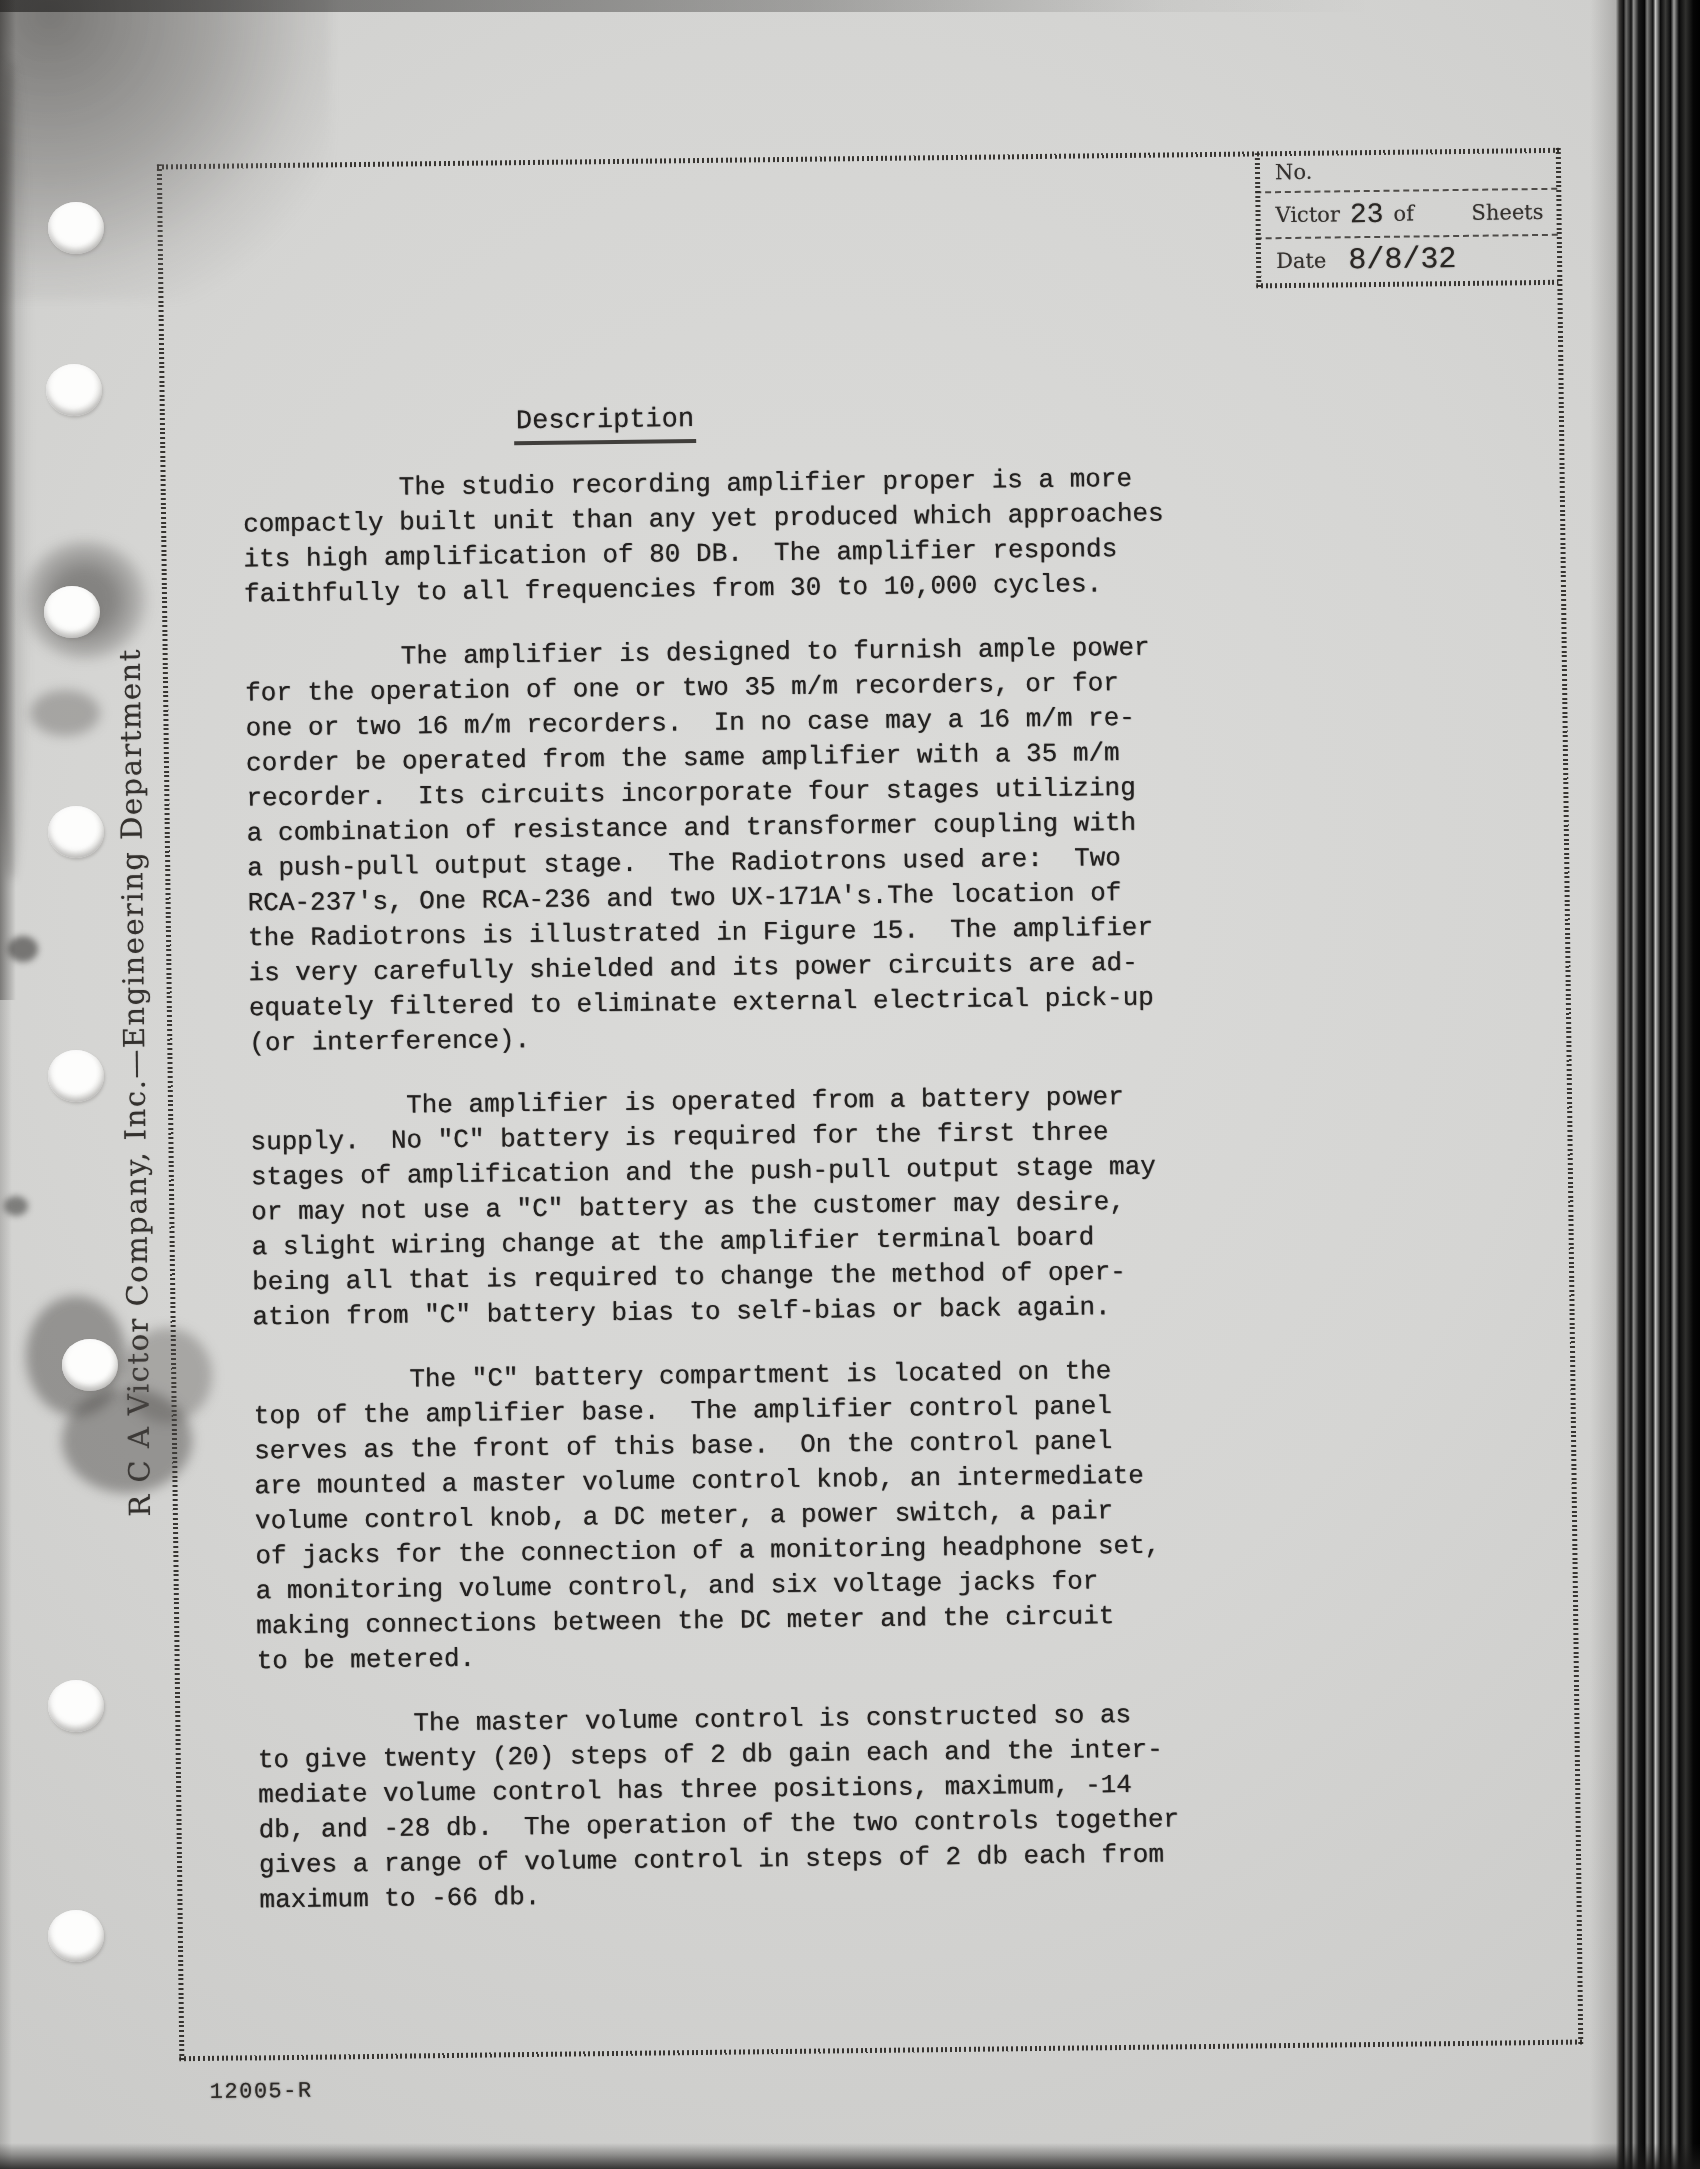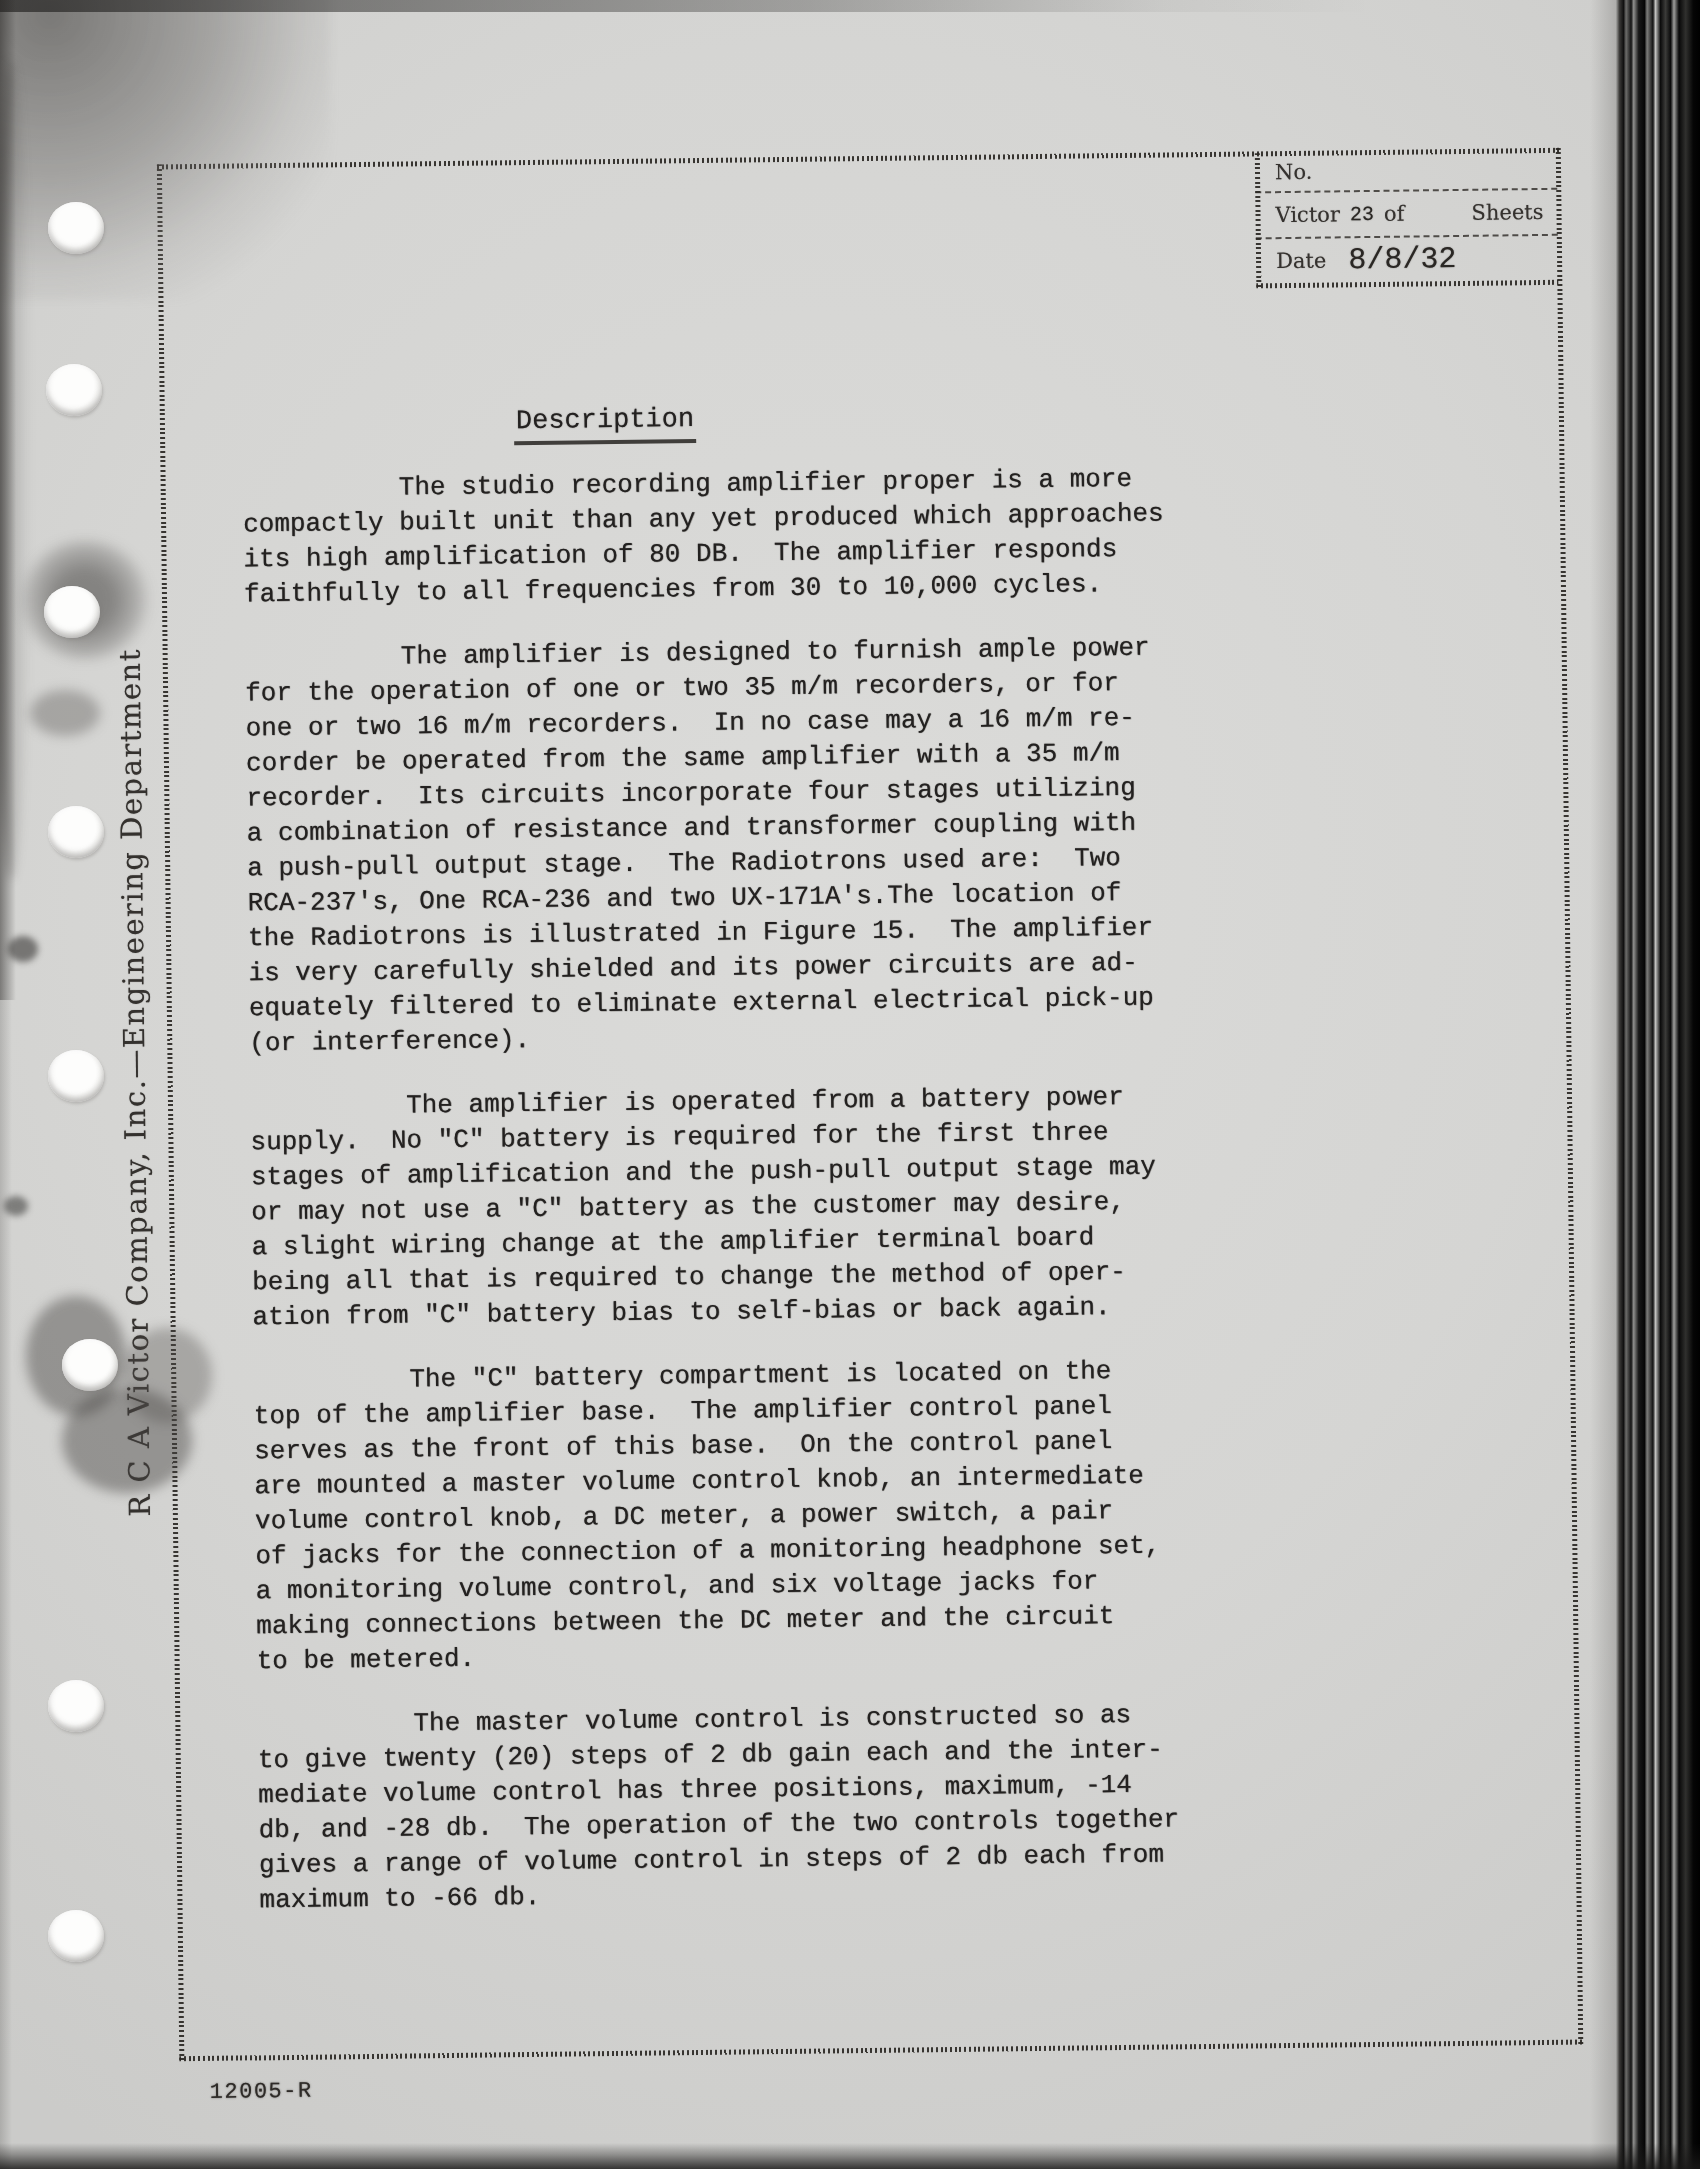--- a/index.html
+++ b/index.html
@@ -23,21 +23,21 @@
   
   .header-box { position:absolute; left:1266px; top:158px; width:302px; height:134px; }
   .box-left   { left:0; top:0; height:134px; }
   .box-bottom { left:0; top:130px; width:302px; }
   .hrow { display:flex; align-items:center; padding-left:20px; box-sizing:border-box; }
   .hrow-no    { height:38px; }
   .hrow-sheet { height:46px; border-top:2px dashed rgba(55,52,48,.85); }
   .hrow-date  { height:46px; border-top:2px dashed rgba(55,52,48,.85); }
   .lbl { font-family:"DejaVu Serif", serif; font-size:21px; color:#35322f;
          text-shadow:0 0 1px rgba(53,50,47,.5); }
-  .val { font-size:20px; color:#2a2724; margin:0 10px;
+  .val { font-size:28px; color:#2a2724; margin:0 10px;
          text-shadow:0 0 1.2px rgba(42,39,36,.65); }
   .val-date { font-size:30px; margin-left:22px; }
   .lbl-sheets { margin-left:auto; padding-right:14px; }
 
   
   .sidebar {
     position:absolute; left:118px; top:592px; height:916px;
     writing-mode:vertical-rl; transform:rotate(180deg);
     font-family:"DejaVu Serif", serif; font-size:29px; letter-spacing:1.5px;
     color:#34312e; text-shadow:0 0 1px rgba(52,49,46,.5); white-space:nowrap;

